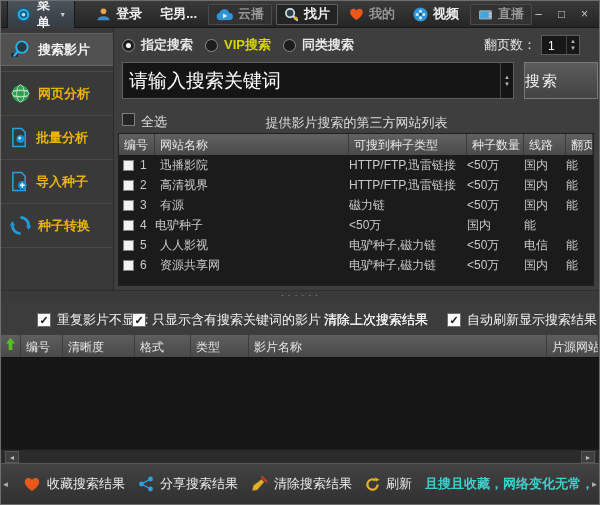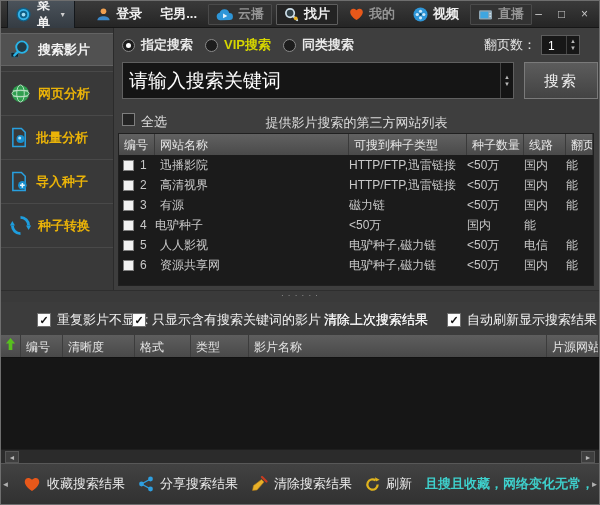--- a/index.html
+++ b/index.html
@@ -43,21 +43,21 @@
   .spin .val { flex:1; font-size:12px; color:#fff; padding:3px 0 0 6px; }
   .spin .arr, .combo .arr { width:13px; display:flex; flex-direction:column; justify-content:center; align-items:center; border-left:1px solid #444; }
   .arr span { font-size:6px; line-height:7px; color:#b8b8b8; cursor:default; }
 
   .combo { position:absolute; top:34px; left:8px; width:392px; height:37px; background:#151515;
     border:1px solid #606060; display:flex; }
   .combo input { flex:1; background:transparent; border:none; outline:none; color:#fff;
     font-size:19px; font-family:"Liberation Sans", sans-serif; padding-left:6px; }
   .search-btn { position:absolute; top:34px; left:410px; width:74px; height:37px;
     background:linear-gradient(#5c5c5c,#434343); border:1px solid #7a7a7a;
-    font-size:15px; color:#efefef; text-align:center; line-height:35px; letter-spacing:2px; cursor:default; }
+    font-size:15px; color:#efefef; line-height:35px; letter-spacing:2px; cursor:default; }
 
   .selrow { position:absolute; top:85px; left:8px; display:flex; align-items:flex-start; gap:6px; font-size:13px; color:#e0e0e0; }
   .list-title { position:absolute; top:86px; left:0; right:0; text-align:center; font-size:13px; color:#dcdcdc; }
 
   .chk-dark { width:13px; height:13px; background:#242424; border:1px solid #7e7e7e; }
   .chk-w { width:11px; height:11px; background:#f2f2f2; border:1px solid #808080; }
   .chk-on { width:14px; height:14px; background:#fdfdfd; border:1px solid #6e6e6e; color:#111;
     font-size:11px; font-weight:bold; text-align:center; line-height:12px; }
 
   .site-table { position:absolute; top:105px; left:4px; right:5px; bottom:4px; border:1px solid #202020; }

